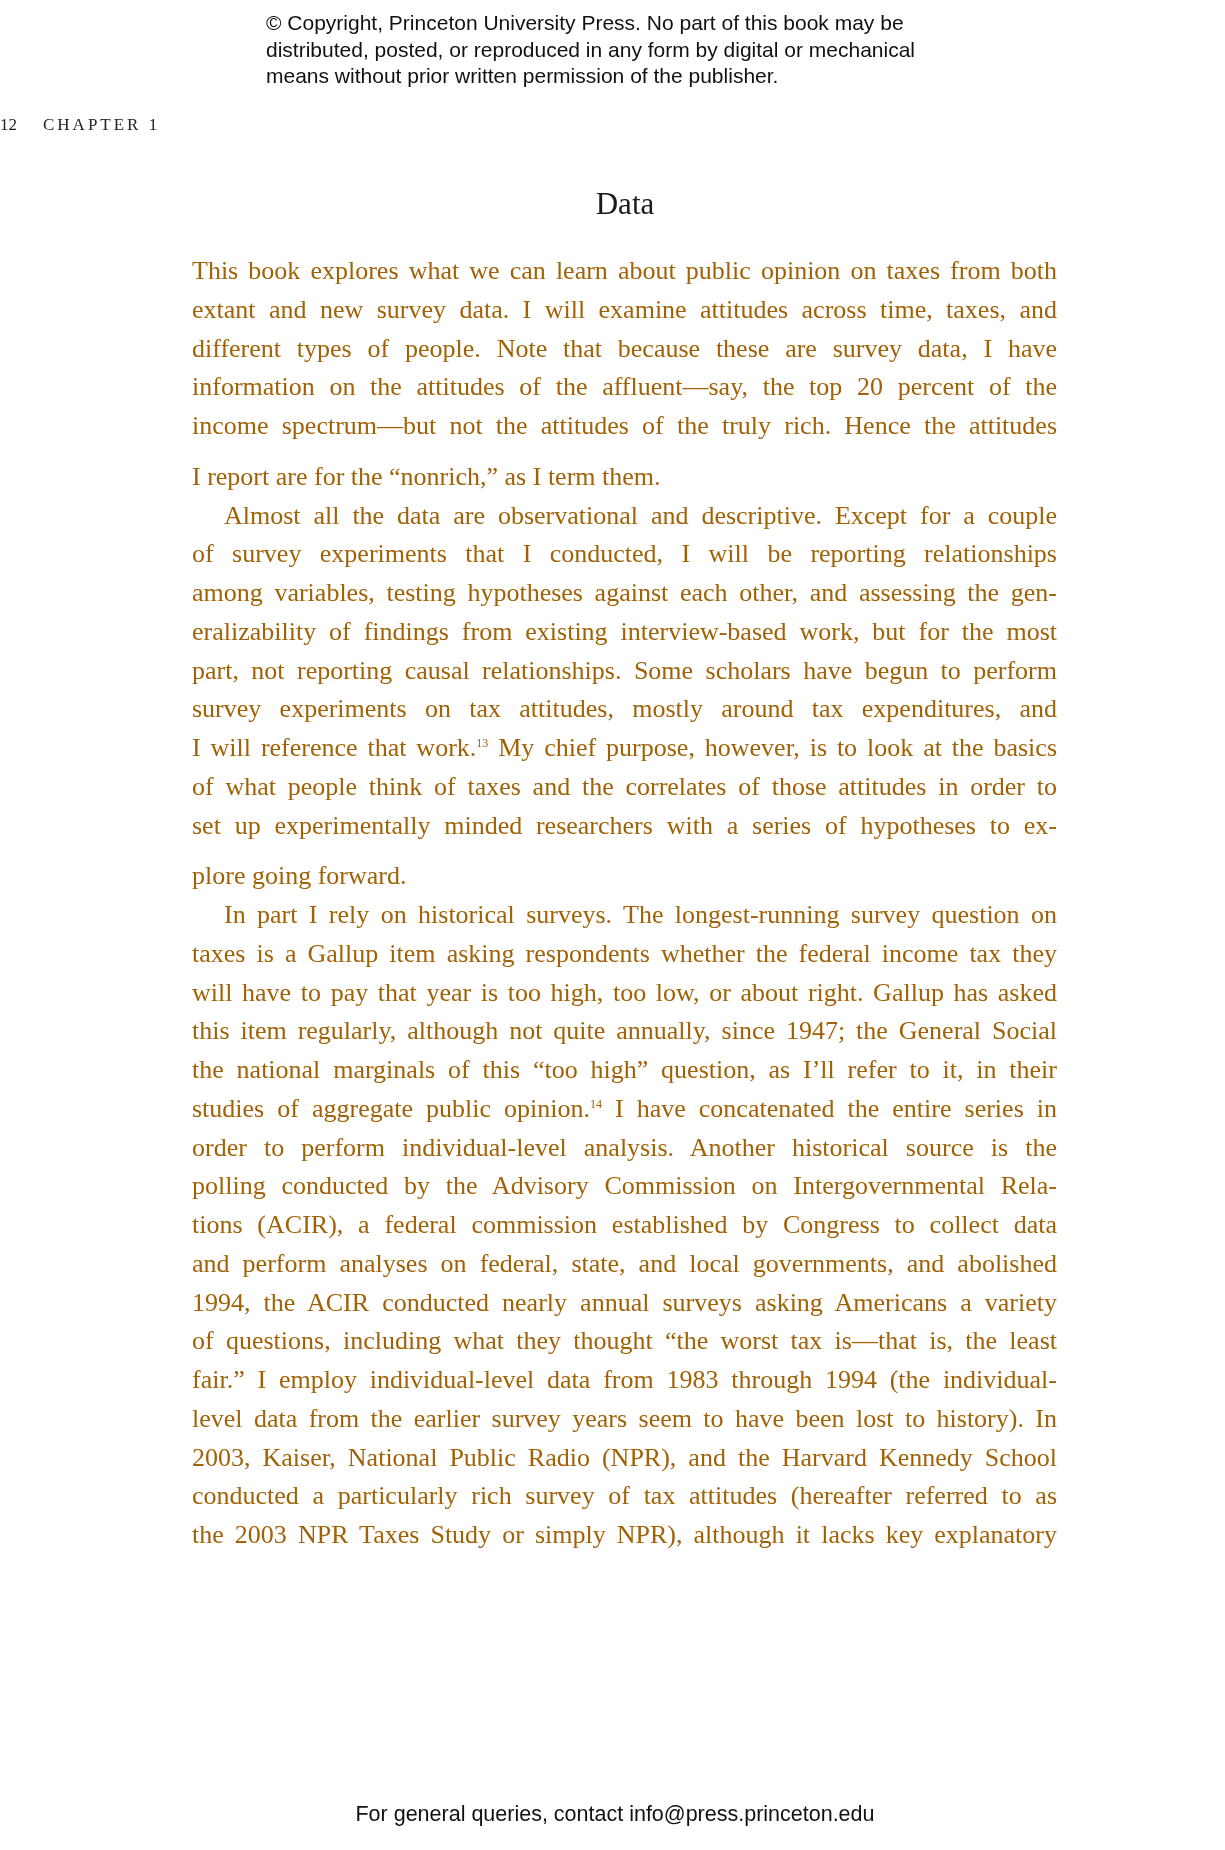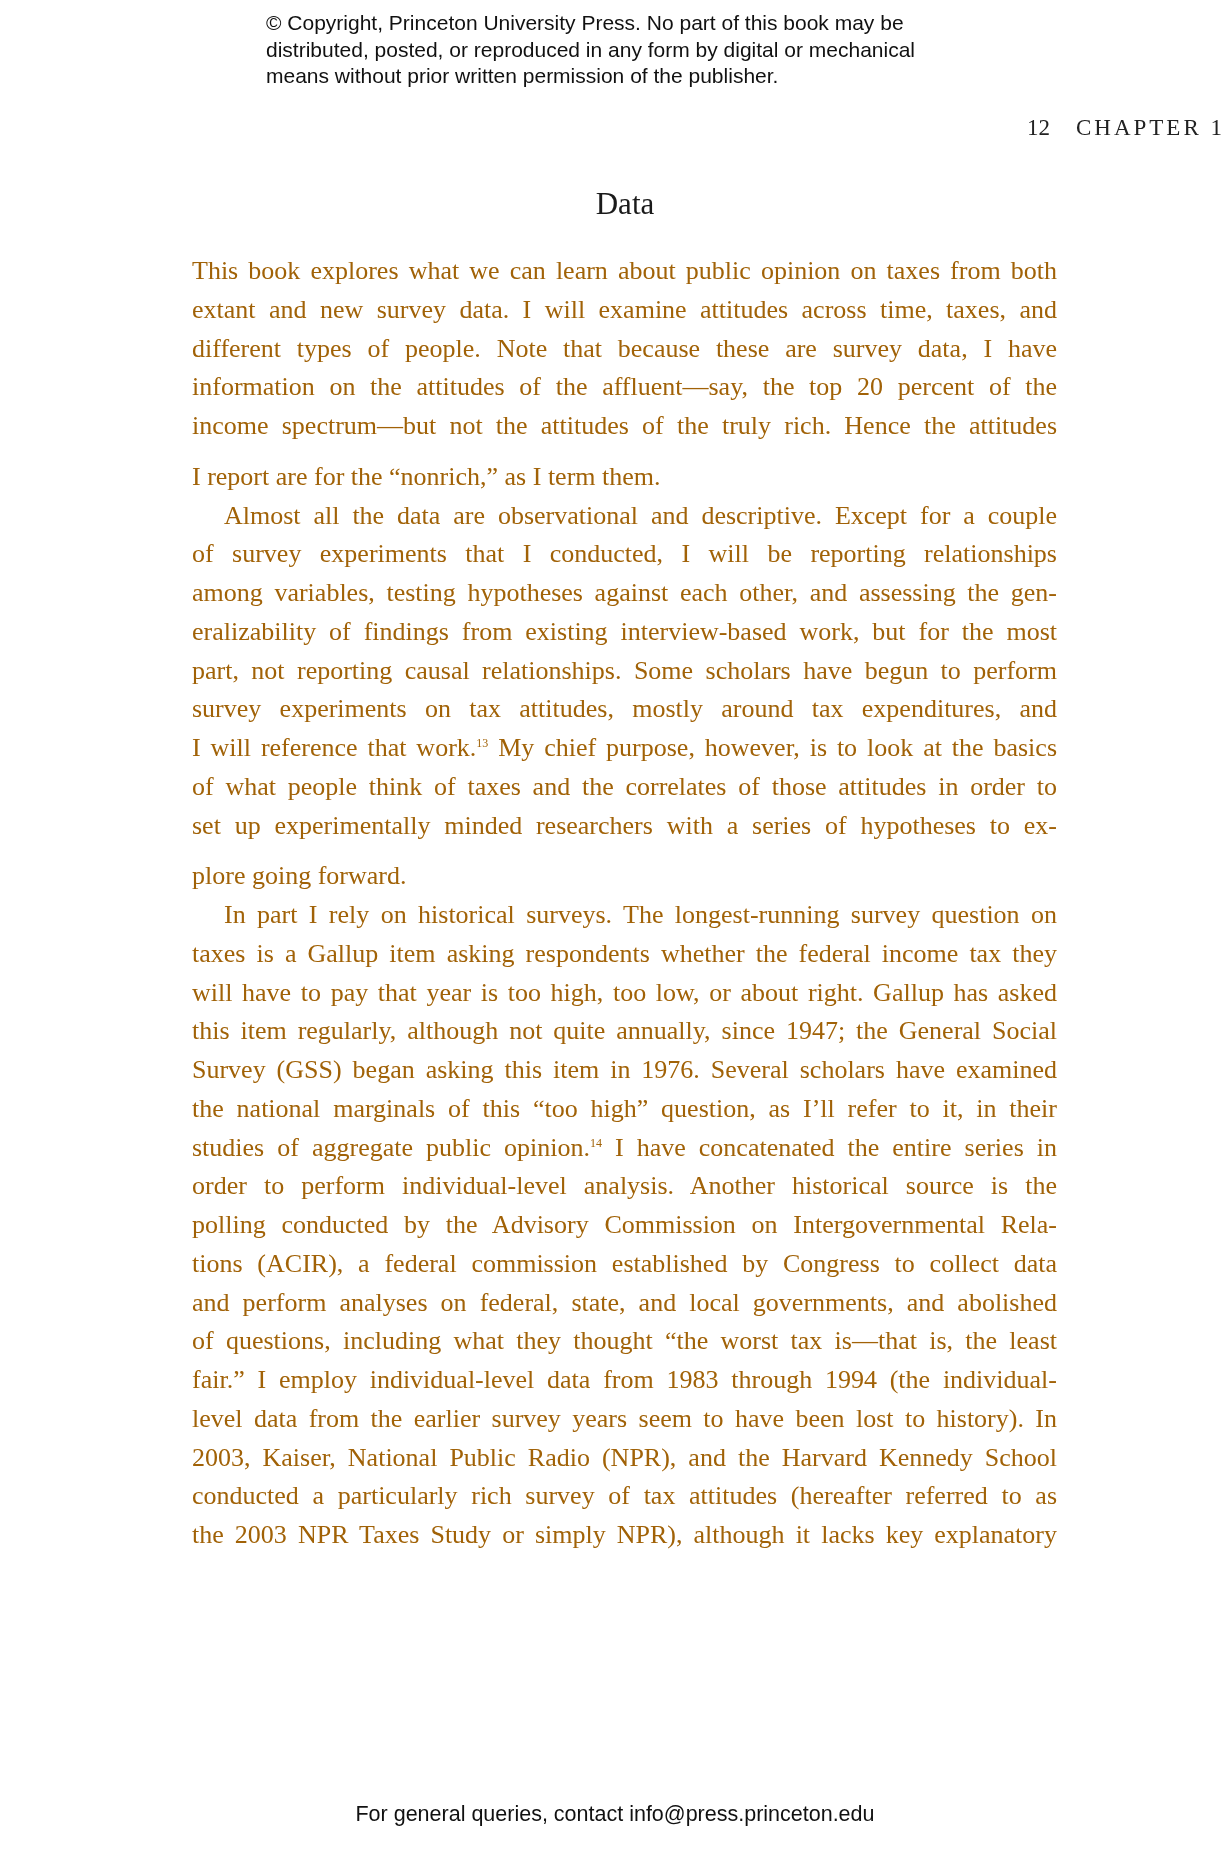--- a/index.html
+++ b/index.html
@@ -4,22 +4,22 @@
 <style>
   html, body { margin: 0; padding: 0; background: #ffffff; }
   body { width: 1225px; height: 1850px; position: relative; overflow: hidden; }
   .copyright {
     position: absolute; left: 266px; top: 10px; width: 760px;
     font-family: "Liberation Sans", sans-serif; font-size: 21px; line-height: 26.5px;
     color: #111111;
   }
   .copyright div { white-space: nowrap; }
   .running-head {
-    position: absolute; top: 115px; left: 0; width: 1225px; text-align: right;
-    font-family: "Liberation Serif", serif; font-size: 23px; color: #222222;
+    position: absolute; top: 115px; left: 0; width: 1225px; text-align: left;
+    font-family: "Liberation Serif", serif; font-size: 17px; color: #222222;
     letter-spacing: 3px;
   }
   .running-head .pg { margin-right: 26px; letter-spacing: 0; }
   .section-title {
     position: absolute; top: 186px; left: 0; width: 1250px; text-align: center;
     font-family: "Liberation Serif", serif; font-size: 31px; color: #1a1a1a;
   }
   .body-text {
     position: absolute; left: 192px; top: 252px; width: 865px;
     font-family: "Liberation Serif", serif; font-size: 26px; line-height: 38.75px;
@@ -71,27 +71,27 @@
     <div class="line">of what people think of taxes and the correlates of those attitudes in order to</div>
     <div class="line">set up experimentally minded researchers with a series of hypotheses to ex-</div>
     <div class="line last">plore going forward.</div>
   </div>
 
   <div>
     <div class="line indent">In part I rely on historical surveys. The longest-running survey question on</div>
     <div class="line">taxes is a Gallup item asking respondents whether the federal income tax they</div>
     <div class="line">will have to pay that year is too high, too low, or about right. Gallup has asked</div>
     <div class="line">this item regularly, although not quite annually, since 1947; the General Social</div>
-    <div class="line">Survey (GSS) began asking this item in 1976. Several scholars have examined</div>
     <div class="line">the national marginals of this “too high” question, as I’ll refer to it, in their</div>
     <div class="line"><span>studies of aggregate public opinion.</span><sup>14</sup><span> I have concatenated the entire series in</span></div>
     <div class="line">order to perform individual-level analysis. Another historical source is the</div>
     <div class="line">polling conducted by the Advisory Commission on Intergovernmental Rela-</div>
     <div class="line">tions (ACIR), a federal commission established by Congress to collect data</div>
     <div class="line">and perform analyses on federal, state, and local governments, and abolished</div>
+    <div class="line">1994, the ACIR conducted nearly annual surveys asking Americans a variety</div>
     <div class="line">of questions, including what they thought “the worst tax is—that is, the least</div>
     <div class="line">fair.” I employ individual-level data from 1983 through 1994 (the individual-</div>
     <div class="line">level data from the earlier survey years seem to have been lost to history). In</div>
     <div class="line">2003, Kaiser, National Public Radio (NPR), and the Harvard Kennedy School</div>
     <div class="line">conducted a particularly rich survey of tax attitudes (hereafter referred to as</div>
     <div class="line">the 2003 NPR Taxes Study or simply NPR), although it lacks key explanatory</div>
   </div>
 </div>
 
 <div class="footer">For general queries, contact info@press.princeton.edu</div>

